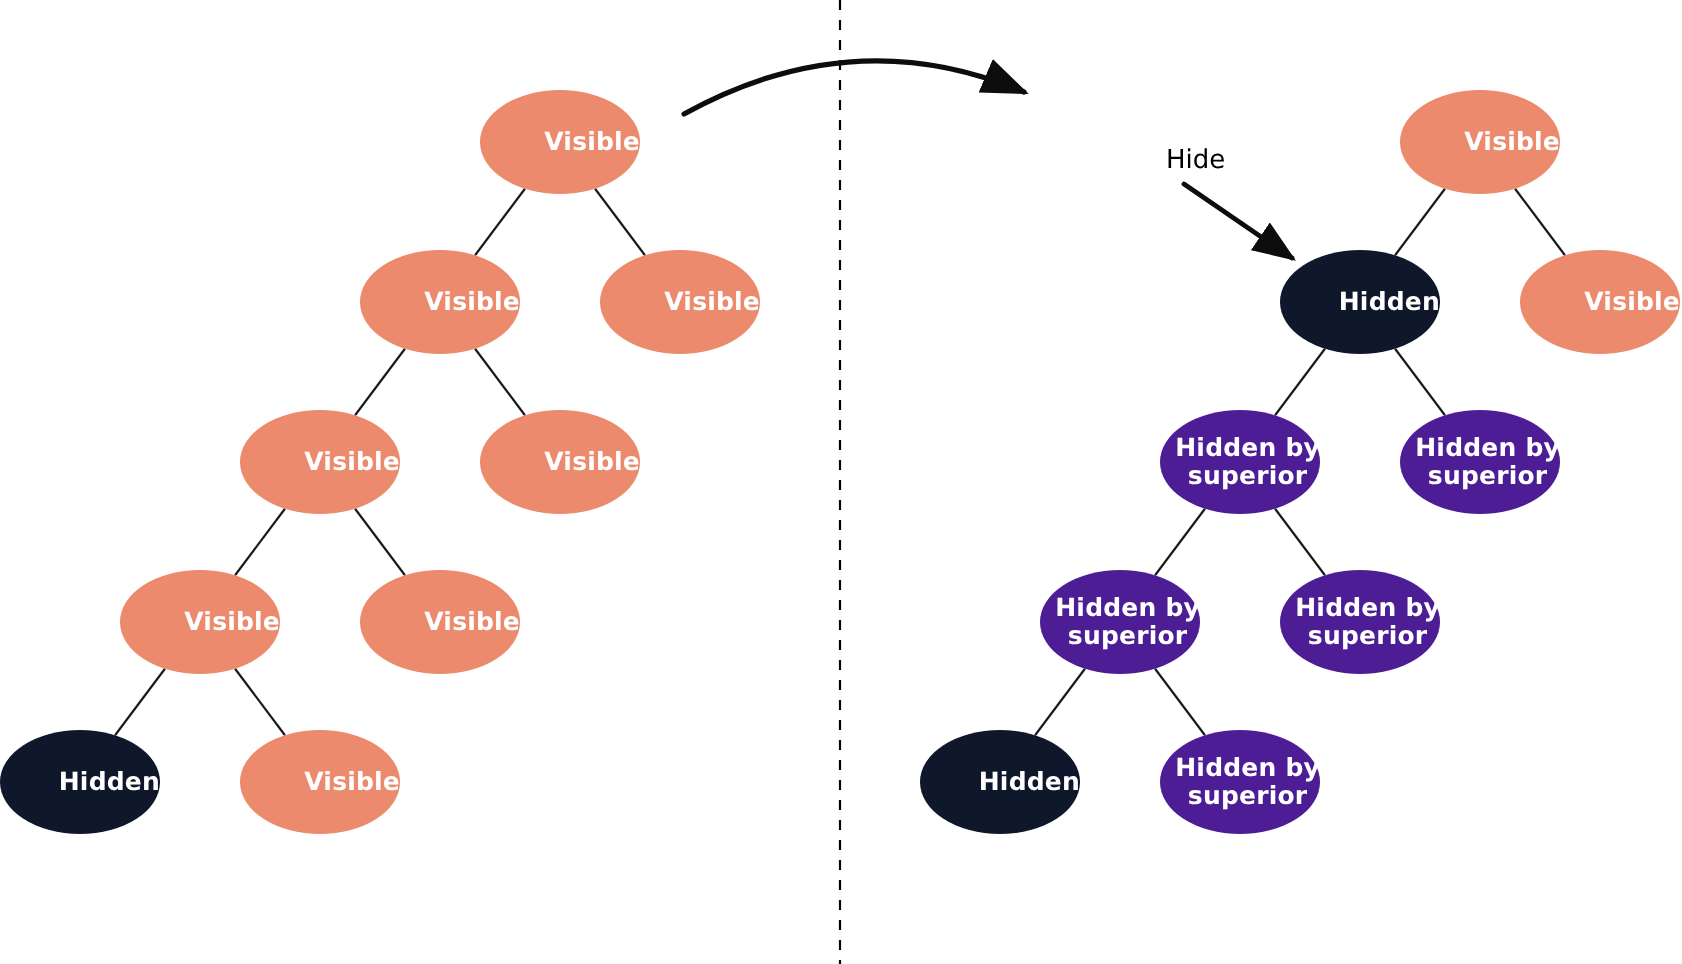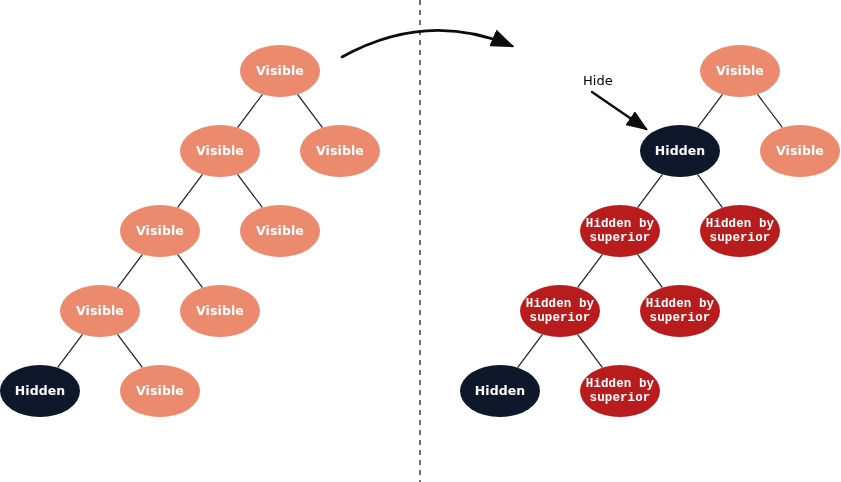--- a/index.html
+++ b/index.html
@@ -25,33 +25,33 @@
     width: 841px;
     height: 482px;
     pointer-events: none;
   }
   .node {
     position: absolute;
     box-sizing: border-box;
     border-radius: 50%;
     display: flex;
     align-items: center;
-    justify-content: center;
+    justify-content: flex-end;
     text-align: center;
     color: #ffffff;
     font-weight: bold;
     font-size: 12.5px;
     line-height: 1.12;
     letter-spacing: 0.1px;
     white-space: pre-line;
     z-index: 3;
   }
   .node-visible   { background: #ec8a6e; }
   .node-hidden    { background: #0f172a; }
-  .node-inherited { background: #b91c1c; font-family: Liberation Mono, monospace; }
+  .node-inherited { background: #4c1d95; }
 
   .annotation-label {
     position: absolute;
     color: #000000;
     font-size: 13px;
     font-weight: normal;
     line-height: 1;
     white-space: nowrap;
     z-index: 4;
   }

